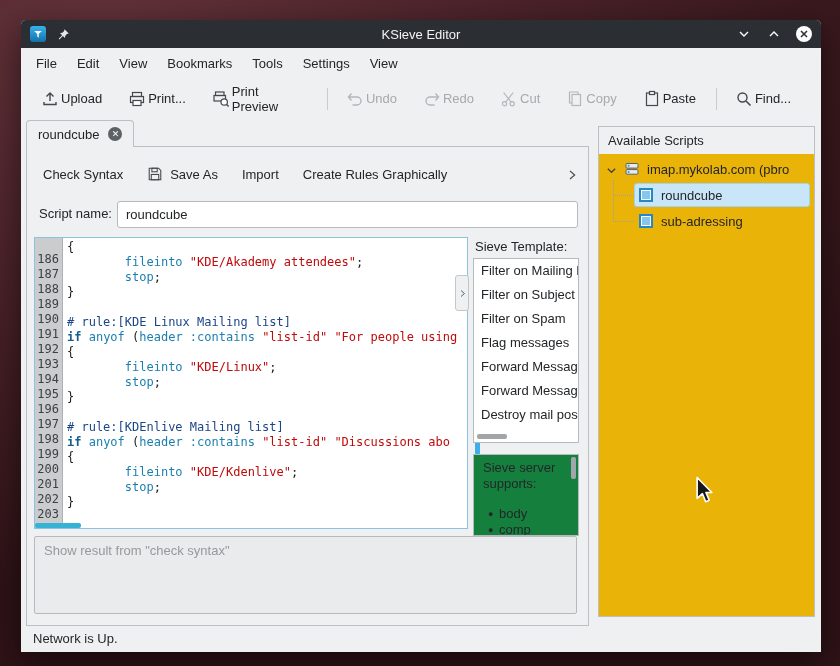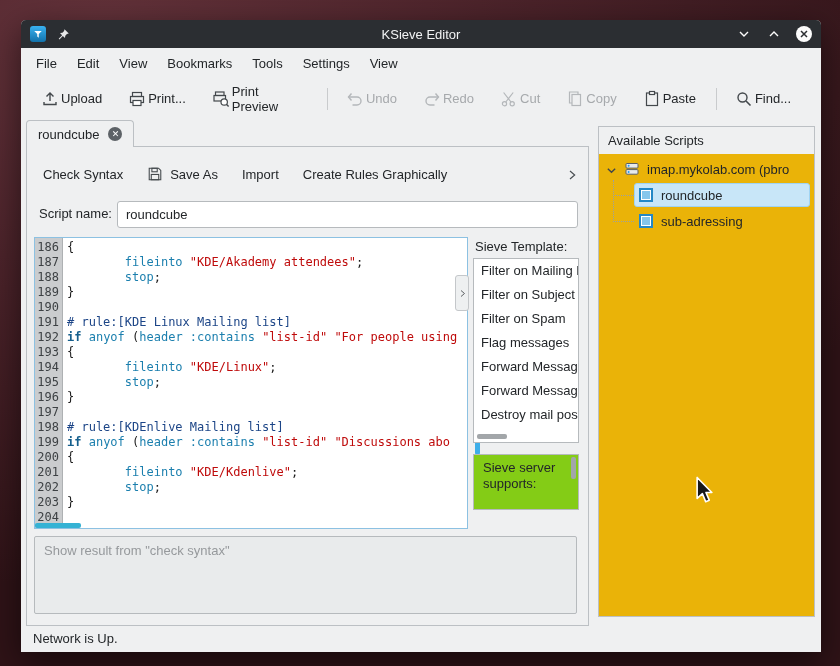--- a/index.html
+++ b/index.html
@@ -48,41 +48,41 @@
   .more-btn { position: absolute; right: 5px; top: 16px; width: 22px; height: 24px;
     display: flex; align-items: center; justify-content: center; color: #4a4f53; }
   .sn-label { position: absolute; left: 12px; top: 54px; line-height: 26px; }
   .sn-input { position: absolute; left: 90px; top: 54px; right: 10px; height: 27px;
     border: 1px solid #b6babd; border-radius: 3px; background: #fff; padding: 0 8px;
     font-family: "Liberation Sans", sans-serif; font-size: 13px; color: #232629; }
   
   .editor { position: absolute; left: 7px; top: 90px; width: 434px; height: 292px;
     border: 1px solid #8cc1e2; background: #fff; display: flex; overflow: hidden; }
   .gutter { width: 28px; flex: none; background: #caccce; border-right: 1px solid #aeb1b3;
-    color: #3d4144; font: 12px/15px "DejaVu Sans Mono", monospace; text-align: right; padding: 2px 3px 0 0; }
+    color: #3d4144; font: 12px/15px "DejaVu Sans Mono", monospace; text-align: right; padding: 14px 3px 0 0; }
   .code { flex: 1; font: 12px/15px "DejaVu Sans Mono", monospace; padding: 2px 0 0 4px;
     white-space: pre; overflow: hidden; color: #1b1b1b; }
   .code-line, .gut-line { height: 15px; }
   .tok-k { color: #1b7fae; }
   .tok-s { color: #bf0b0b; }
   .tok-c { color: #1c4587; }
   .tok-i { color: #155f8d; font-weight: bold; }
   .vscroll { position: absolute; left: 448px; top: 280px; width: 5px; height: 28px; background: #3daee9; border-radius: 2px; }
   .hscroll { position: absolute; left: 8px; top: 376px; width: 46px; height: 5px; background: #35b2d4; border-radius: 2px; }
   .collapse-btn { position: absolute; left: 428px; top: 128px; width: 14px; height: 36px;
     background: #eef0f1; border: 1px solid #c4c7ca; border-radius: 3px;
     display: flex; align-items: center; justify-content: center; color: #5e6265; z-index: 2; }
   
   .tpl-label { position: absolute; left: 448px; top: 92px; }
   .tpl-list { position: absolute; left: 446px; top: 111px; width: 106px; height: 185px;
     background: #fff; border: 1px solid #b6babd; overflow: hidden; }
   .tpl-item { height: 24px; line-height: 24px; padding: 0 7px; white-space: nowrap; overflow: hidden; }
   .tpl-hthumb { position: absolute; left: 3px; bottom: 3px; width: 30px; height: 5px; background: #a2a6a9; border-radius: 2px; }
-  .sup-box { position: absolute; left: 446px; top: 307px; width: 106px; height: 56px;
-    background: #84cc16; border: 1px solid #b6babd; overflow: hidden; padding: 5px 12px 0 9px; }
+  .sup-box { position: absolute; left: 446px; top: 307px; width: 106px; height: 82px;
+    background: #15803d; border: 1px solid #b6babd; overflow: hidden; padding: 5px 12px 0 9px; }
   .sup-title { line-height: 16px; }
   .sup-items { margin-top: 14px; }
   .sup-item { line-height: 16px; padding-left: 16px; position: relative; }
   .sup-item .dot { position: absolute; left: 5px; top: 0; font-size: 9px; }
   .sup-vthumb { position: absolute; right: 2px; top: 2px; width: 5px; height: 22px; background: #a2a6a9; border-radius: 2px; }
   
   .result-box { position: absolute; left: 7px; top: 389px; width: 543px; height: 78px;
     background: #e9ebec; border: 1px solid #b6babd; border-radius: 2px; padding: 6px 9px; color: #96999c; }
   .statusbar { position: absolute; left: 12px; top: 606px; line-height: 26px; }
   

